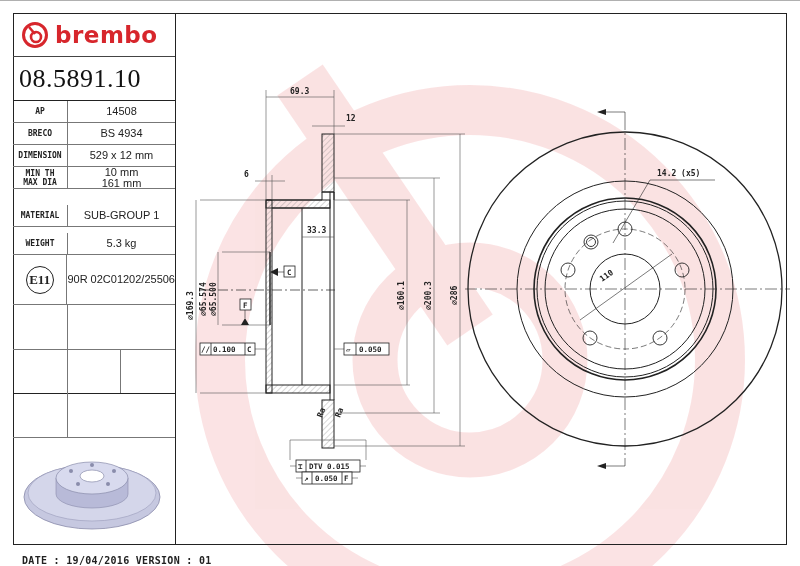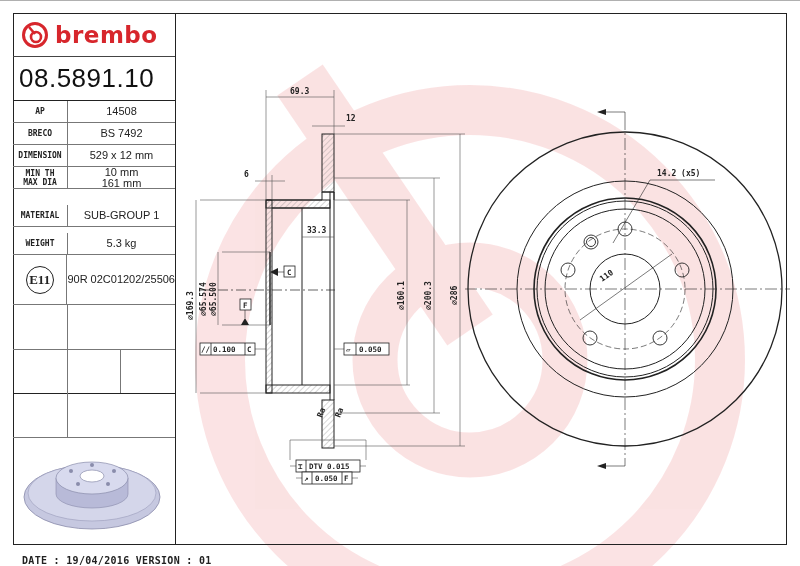--- a/index.html
+++ b/index.html
@@ -2,21 +2,21 @@
 <html><head>
 <meta charset="utf-8">
 <style>
   html, body { margin:0; padding:0; background:#ffffff; }
   body { width:800px; height:566px; position:relative; overflow:hidden; font-family:"DejaVu Sans", sans-serif; }
   .sheet { position:absolute; left:0; top:0; width:800px; height:566px; background:#fff; border-top:1px solid #b0b0b0; box-sizing:border-box; }
   .frame { position:absolute; left:13px; top:13px; width:774px; height:532px; border:1.3px solid #222; box-sizing:border-box; }
   .sidebar { position:absolute; left:13px; top:13px; width:163px; height:532px; border-right:1.3px solid #222; box-sizing:border-box; }
   .brand { position:absolute; left:0; top:0; width:162px; height:44px; border-bottom:1px solid #444; display:flex; align-items:center; padding-left:8px; box-sizing:border-box; }
   .brand-word { font-family:"DejaVu Sans", sans-serif; font-weight:bold; font-size:23px; color:#d7262c; letter-spacing:0.5px; margin-left:6px; }
-  .part-no { position:absolute; left:0; top:44px; width:162px; height:44px; border-bottom:1.3px solid #222; font-family:Liberation Sans, sans-serif; font-size:26px; color:#111; display:flex; align-items:center; padding-left:6px; box-sizing:border-box; letter-spacing:0.5px; }
+  .part-no { position:absolute; left:0; top:44px; width:162px; height:44px; border-bottom:1.3px solid #222; font-family:Liberation Serif, serif; font-size:26px; color:#111; display:flex; align-items:center; padding-left:6px; box-sizing:border-box; letter-spacing:0.5px; }
   .spec-row { position:absolute; left:0; width:162px; border-bottom:1px solid #777; display:flex; box-sizing:border-box; }
   .spec-label { width:55px; border-right:1px solid #777; display:flex; align-items:center; justify-content:center; font-family:"DejaVu Sans Mono", monospace; font-size:8px; font-weight:bold; color:#222; text-align:center; line-height:9px; box-sizing:border-box; }
   .spec-value { flex:1; display:flex; align-items:center; justify-content:center; font-family:"Liberation Sans", sans-serif; font-size:11px; color:#222; text-align:center; line-height:11px; }
   .e11 { width:26px; height:26px; border:1.5px solid #222; border-radius:50%; display:flex; align-items:center; justify-content:center; font-family:"Liberation Serif", serif; font-weight:bold; font-size:13px; }
   .empty-cell { position:absolute; border-right:1px solid #777; box-sizing:border-box; }
   .hline { position:absolute; left:0; width:162px; border-bottom:1px solid #777; }
   .footer { position:absolute; left:22px; top:555px; font-family:"DejaVu Sans Mono", monospace; font-size:10px; font-weight:bold; color:#222; letter-spacing:0.3px; }
   .drawing { position:absolute; left:0; top:0; width:800px; height:566px; }
   .dim { font-family:"DejaVu Sans Mono", monospace; font-size:8px; fill:#222; font-weight:bold; }
   .gtol { font-family:"DejaVu Sans Mono", monospace; font-size:7.5px; fill:#222; font-weight:bold; }
@@ -228,21 +228,21 @@
     <span class="brand-word">brembo</span>
   </div>
   <div class="part-no">08.5891.10</div>
 
   <div class="spec-row" style="top:88px;height:22px">
     <div class="spec-label">AP</div>
     <div class="spec-value">14508</div>
   </div>
   <div class="spec-row" style="top:110px;height:22px">
     <div class="spec-label">BRECO</div>
-    <div class="spec-value">BS 7492</div>
+    <div class="spec-value">BS 4934</div>
   </div>
   <div class="spec-row" style="top:132px;height:22px">
     <div class="spec-label">DIMENSION</div>
     <div class="spec-value">529 x 12 mm</div>
   </div>
   <div class="spec-row" style="top:154px;height:22px">
     <div class="spec-label" style="white-space:pre-line">MIN TH
 MAX DIA</div>
     <div class="spec-value" style="white-space:pre-line">10 mm
 161 mm</div>

